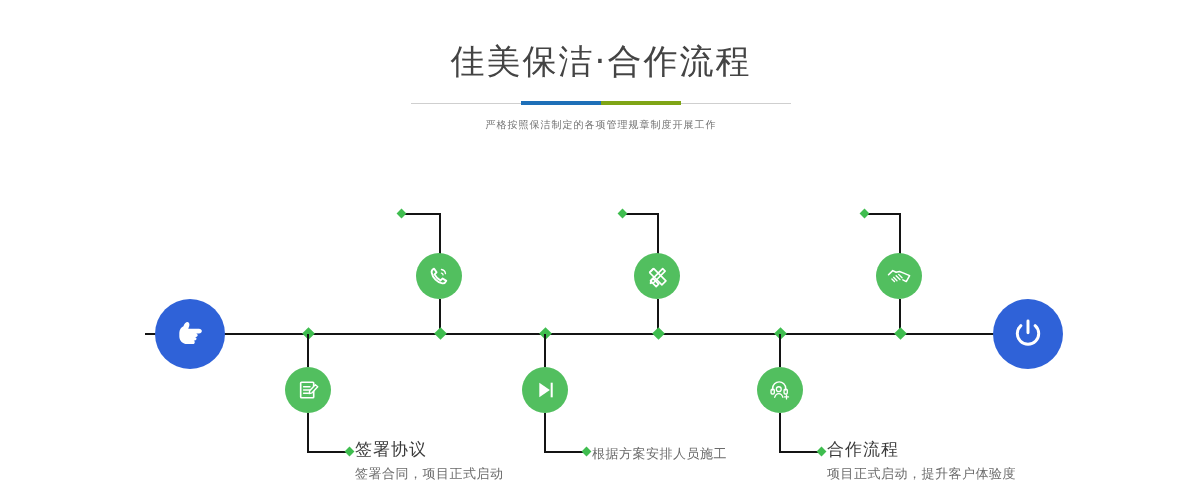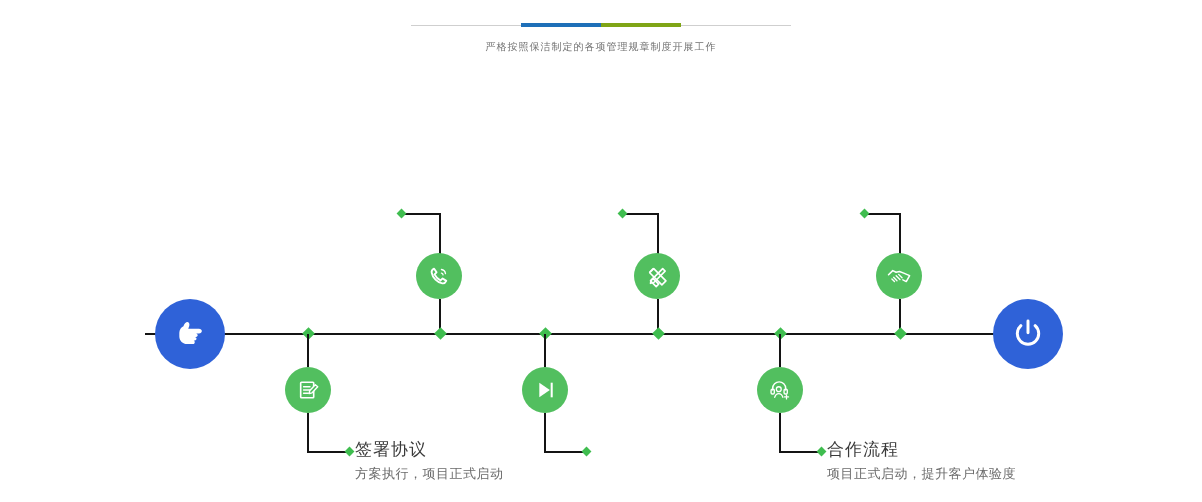--- a/index.html
+++ b/index.html
@@ -106,20 +106,21 @@
     margin-top: 6px;
   }
   .align-left  { text-align: left; }
 </style>
 </head>
 <body>
 
 <div id="root">
 
   <div class="header">
+    <div class="page-title">佳美保洁·合作流程</div>
     <div class="divider">
       <div class="rule-left"></div>
       <div class="seg-blue"></div>
       <div class="seg-green"></div>
       <div class="rule-right"></div>
     </div>
     <div class="page-subtitle">严格按照保洁制定的各项管理规章制度开展工作</div>
   </div>
 
   <div class="timeline">
@@ -173,21 +174,21 @@
             <rect x="14" y="13" width="32" height="38" rx="2" fill="none" stroke="#ffffff" stroke-width="4"></rect>
             <line x1="21" y1="24" x2="37" y2="24" stroke="#ffffff" stroke-width="3.2" stroke-linecap="round"></line>
             <line x1="21" y1="32" x2="37" y2="32" stroke="#ffffff" stroke-width="3.2" stroke-linecap="round"></line>
             <line x1="21" y1="40" x2="33" y2="40" stroke="#ffffff" stroke-width="3.2" stroke-linecap="round"></line>
             <path fill="#52bf5f" stroke="#ffffff" stroke-width="3.4" stroke-linejoin="round" d="M36 34l14-15 6 5-14 15-7 2z"></path>
           </svg>
         </span>
       </div>
       <div class="step-label align-left" style="left:355px; top:427px;">
         <div class="step-title">签署协议</div>
-        <div class="step-desc">方案执行，项目正式启动</div>
+        <div class="step-desc">签署合同，项目正式启动</div>
       </div>
     </div>
 
     <div class="branch">
       <div class="diamond" style="left:541px; top:317px;"></div>
       <div class="v-line" style="left:657px; top:201px; height:42px;"></div>
       <div class="v-line" style="left:657px; top:287px; height:36px;"></div>
       <div class="h-line" style="left:623px; top:201px; width:36px;"></div>
       <div class="diamond small" style="left:619px; top:198px;"></div>
       <div class="bubble" style="left:634px; top:241px;">
@@ -211,20 +212,21 @@
       <div class="diamond small" style="left:583px; top:436px;"></div>
       <div class="bubble" style="left:522px; top:355px;">
         <span>
           <svg width="26" height="26" viewBox="0 0 64 64">
             <path fill="#ffffff" d="M18 14l26 18-26 18z"></path>
             <rect x="46" y="14" width="5" height="36" fill="#ffffff"></rect>
           </svg>
         </span>
       </div>
       <div class="step-label align-left" style="left:592px; top:427px;">
+        <div class="step-desc">根据方案安排人员施工</div>
       </div>
     </div>
 
     <div class="branch">
       <div class="diamond" style="left:776px; top:317px;"></div>
       <div class="v-line" style="left:899px; top:201px; height:42px;"></div>
       <div class="v-line" style="left:899px; top:287px; height:36px;"></div>
       <div class="h-line" style="left:865px; top:201px; width:36px;"></div>
       <div class="diamond small" style="left:861px; top:198px;"></div>
       <div class="bubble" style="left:876px; top:241px;">

